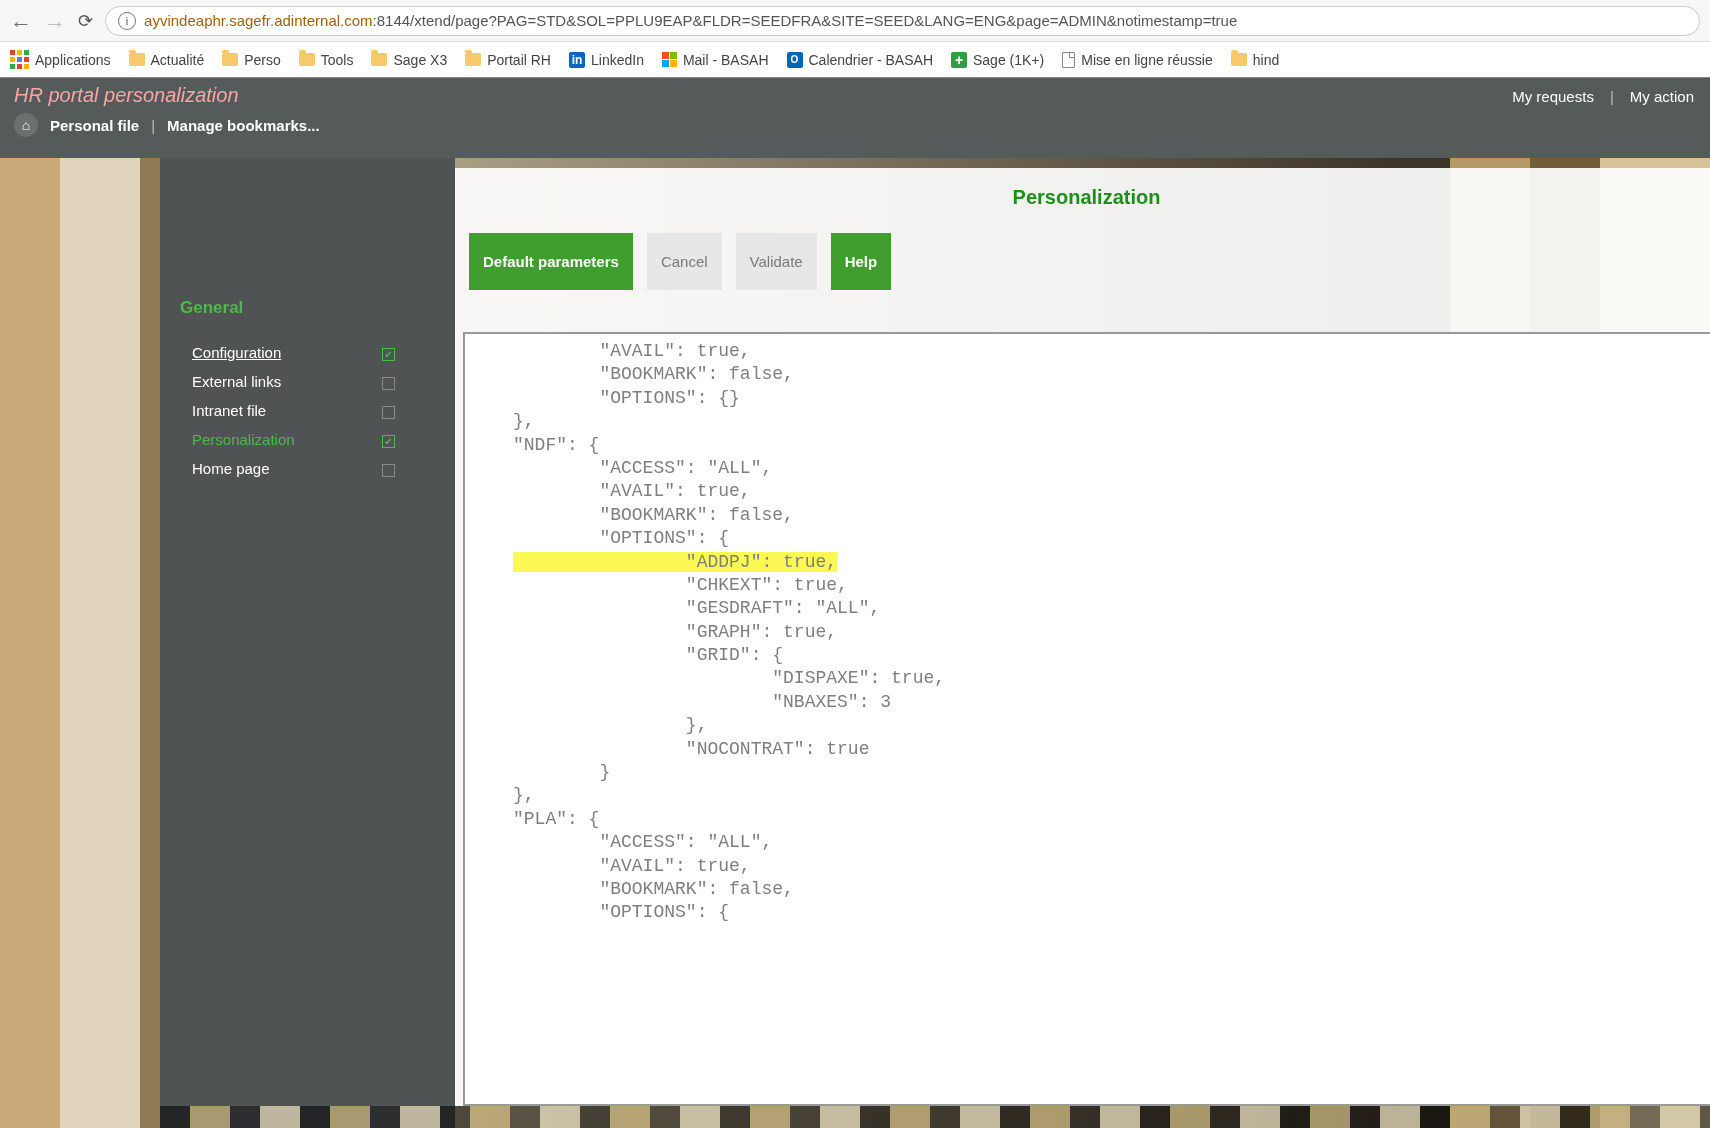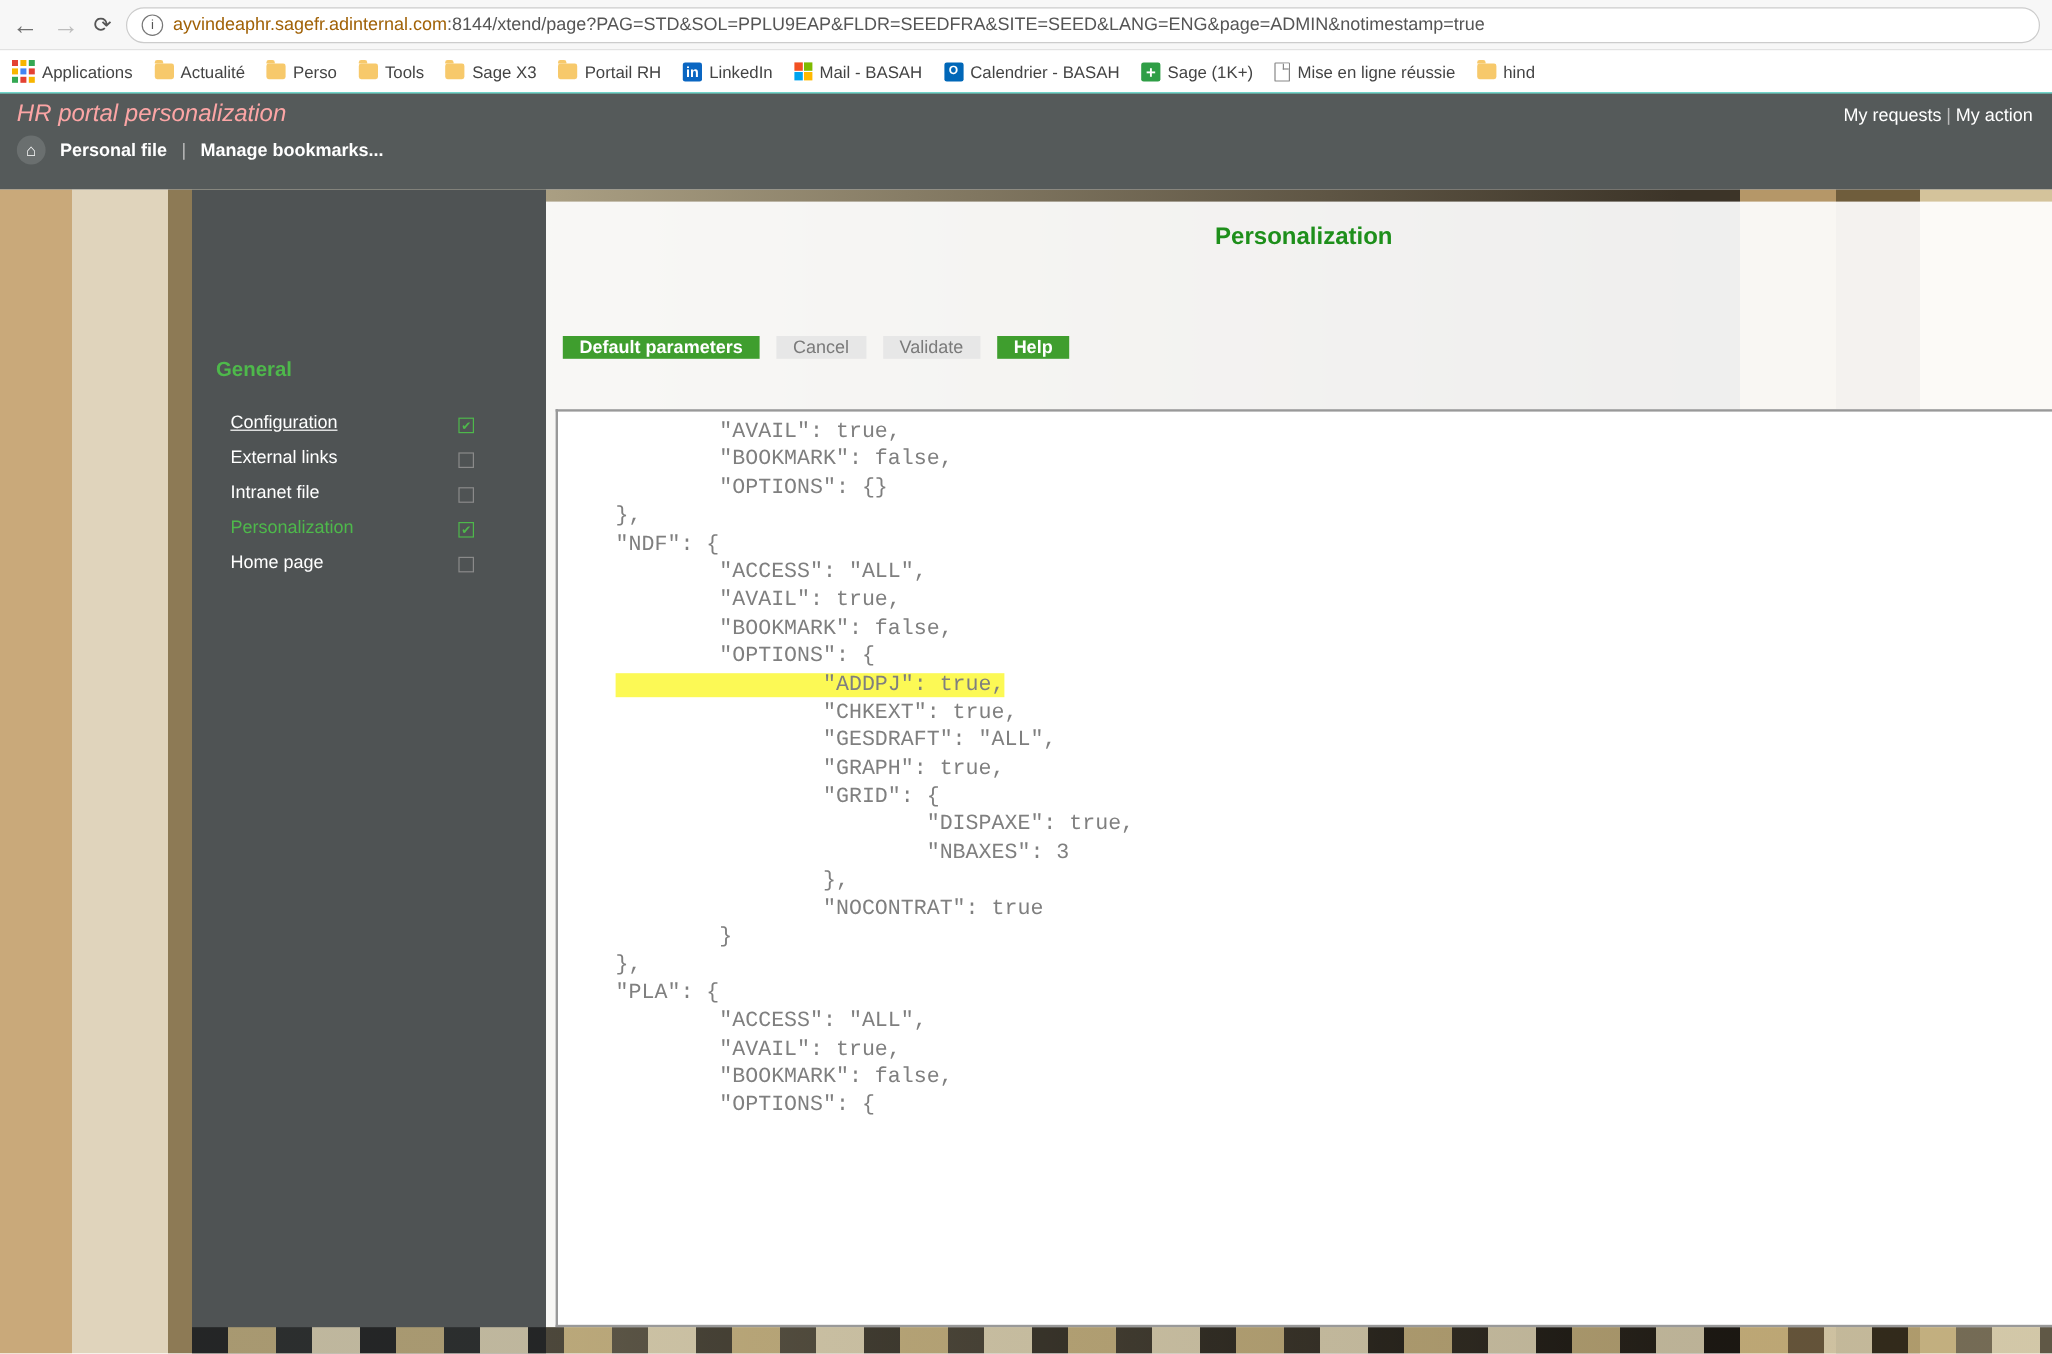--- a/index.html
+++ b/index.html
@@ -143,21 +143,21 @@
   .logo-box .l2{font-size:22px;letter-spacing:2px}
   .header-main { flex:1; display:flex; flex-direction:column; padding:6px 14px 4px; }
   .page-title { color:#fca5a5; font-size:20px;font-style:italic; }
   .crumbs { display:flex; align-items:center; gap:12px; font-size:15px; margin-top:6px;}
   .home-icon {
     width:24px;height:24px;border-radius:50%;background:#6a6f6f;
     display:flex;align-items:center;justify-content:center;font-size:14px;cursor:pointer;
   }
   .crumb-link { color:#fff; cursor:pointer; font-weight:bold;}
   .crumb-sep { color:#bbb; }
-  .header-right { display:flex; align-items:flex-start; gap:4px; padding:10px 16px 0 0; font-size:15px;}
+  .header-right { display:flex; align-items:flex-start; gap:16px; padding:10px 16px 0 0; font-size:15px;}
   .header-right span{cursor:pointer}
 
   
   .body {
     position: relative;
     height: calc(1128px - 42px - 36px - 80px);
     background:
       linear-gradient(90deg,
         #c9a97a 0 60px,
         #e0d4bc 60px 140px,
@@ -191,21 +191,21 @@
     background:rgba(255,255,255,0.92);
     padding:18px 0 0 8px;
     display:flex;flex-direction:column;
   }
   .panel-title {
     color:#1e8f1b; font-size:20px; font-weight:bold;
     text-align:center; margin-bottom:24px;
   }
   .btn-row { display:flex; gap:14px; padding-left:6px;}
   .btn {
-    padding:1px 14px; font-size:15px; font-weight:bold; border:none; cursor:pointer;margin-top:47px;
+    padding:20px 14px; font-size:15px; font-weight:bold; border:none; cursor:pointer;
   }
   .btn.green { background:#3f9e2e; color:#fff; }
   .btn.grey  { background:#e7e7e7; color:#7a7a7a; font-weight:normal;}
   .code-box {
     margin:42px 0 0 0;
     border:2px solid #999;
     border-right:none;
     background:#fff;
     flex:1;
     overflow:hidden;

